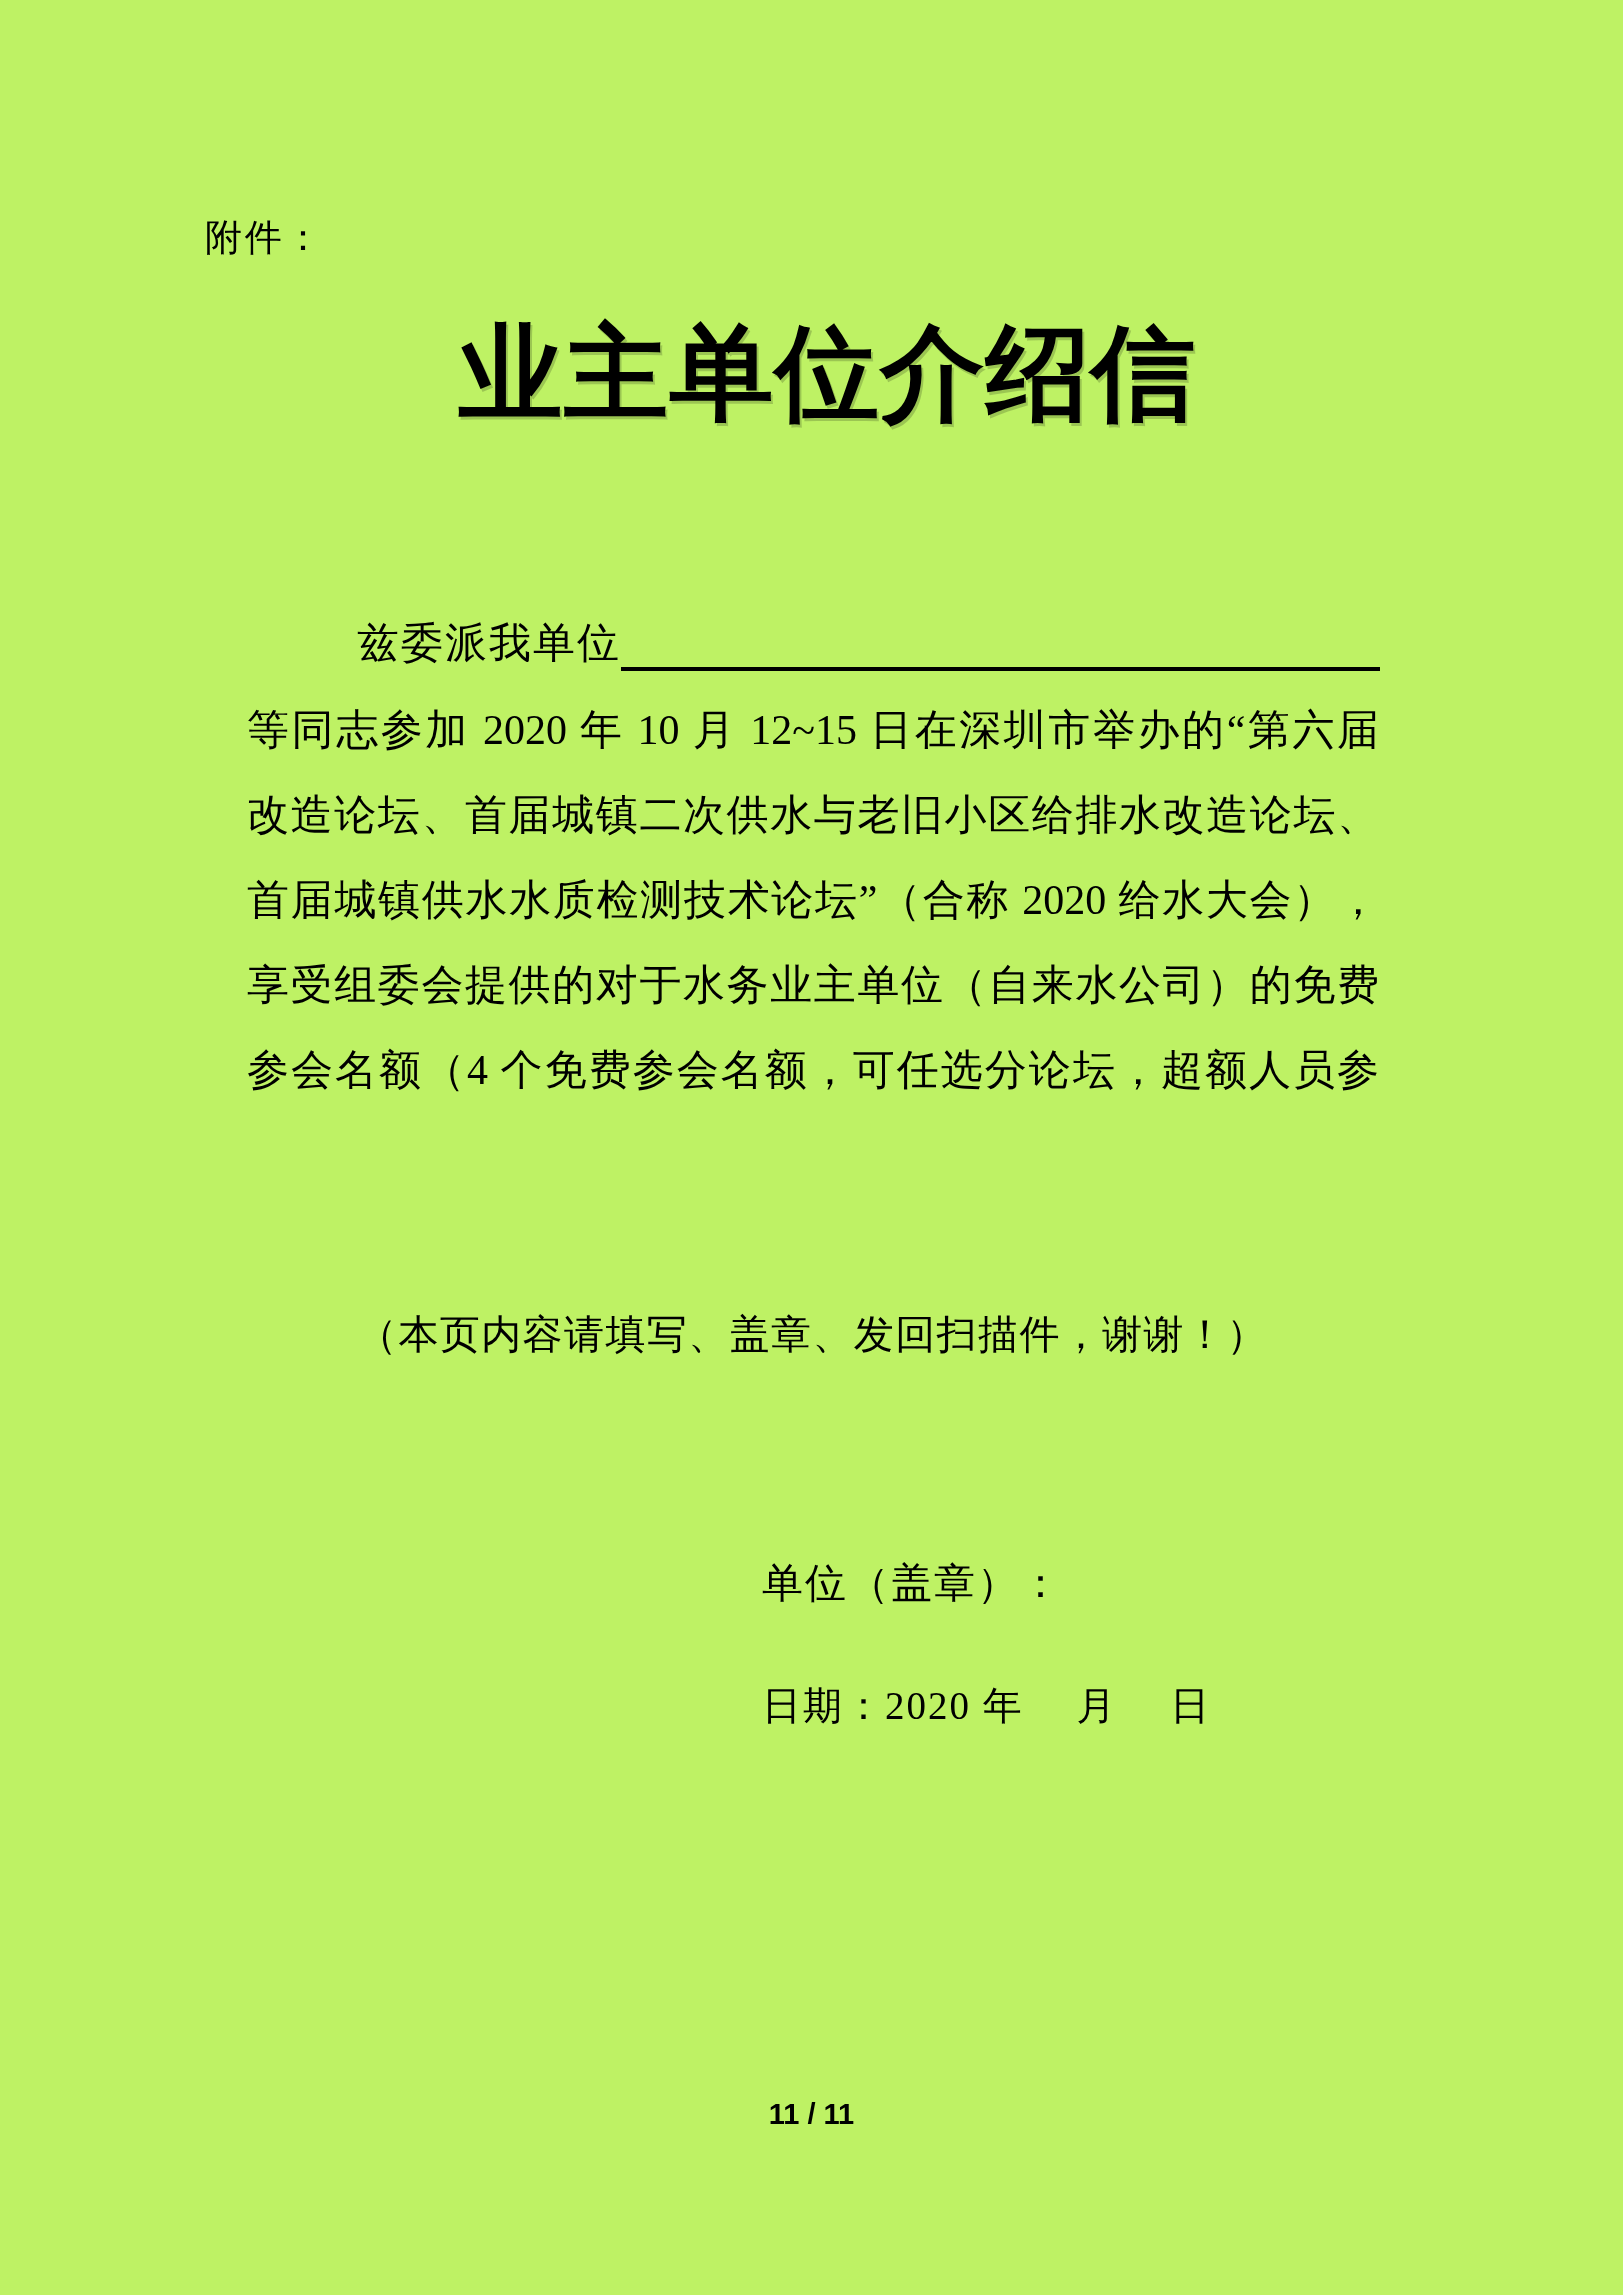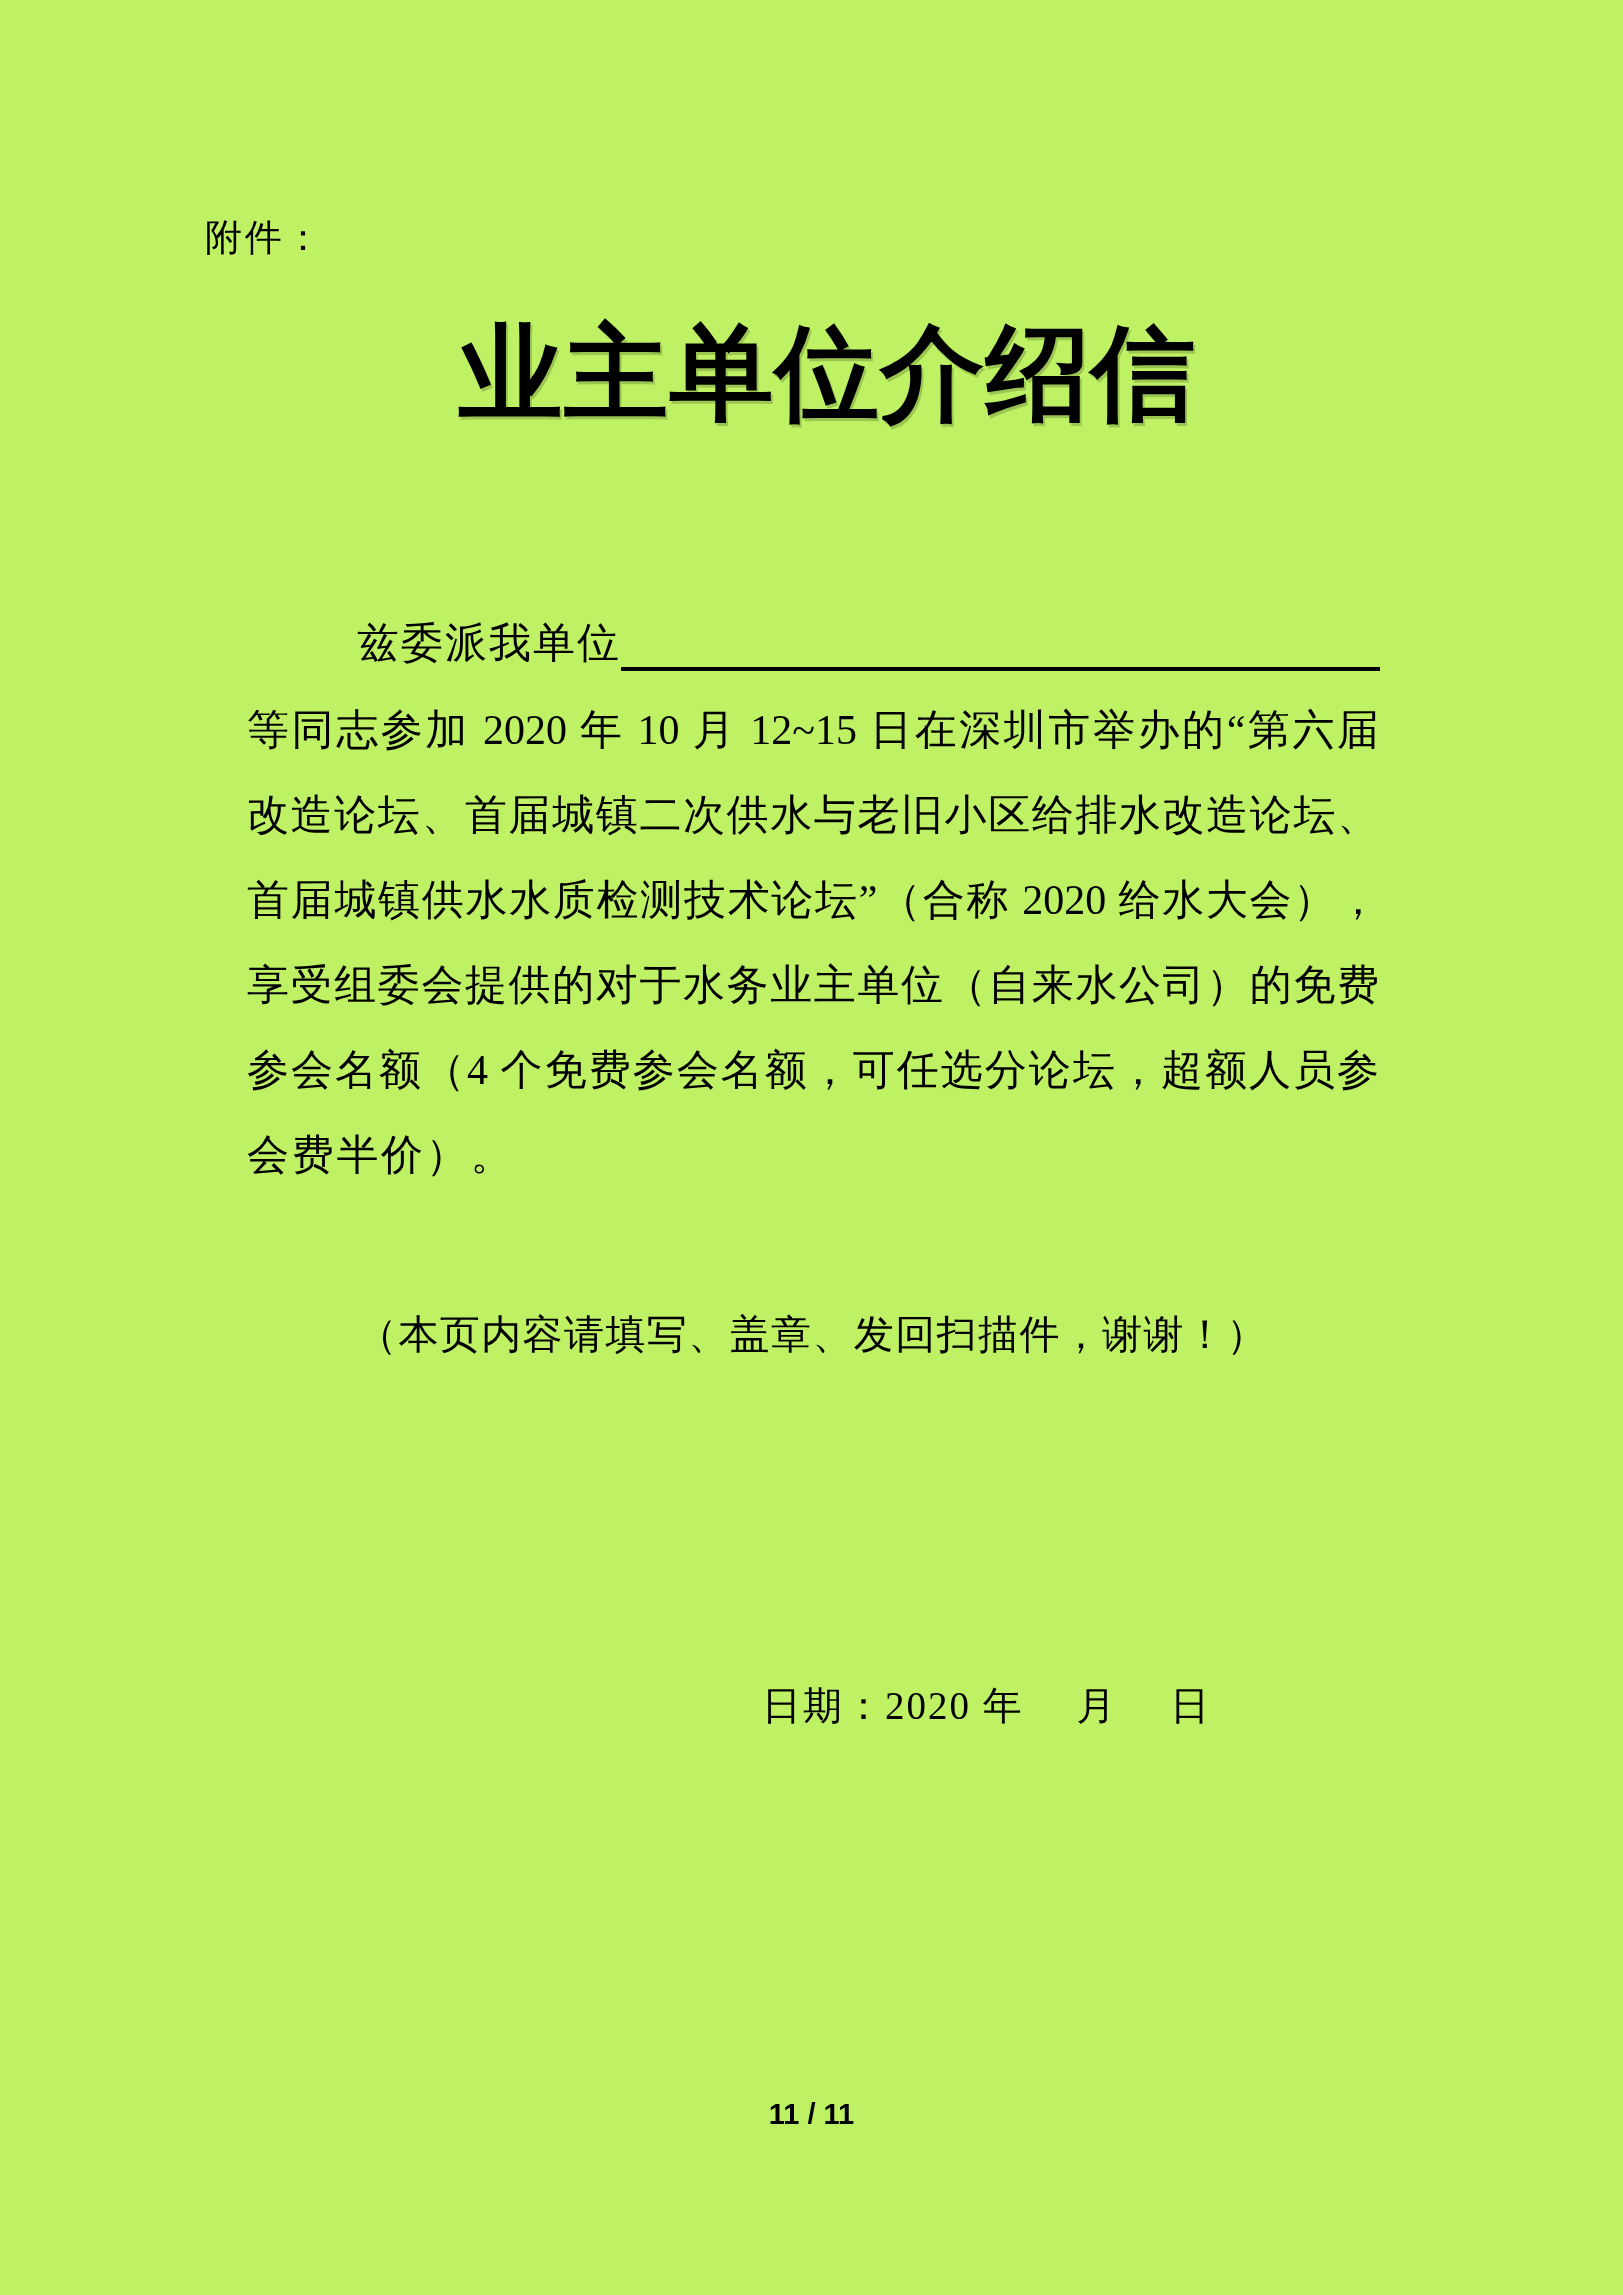--- a/index.html
+++ b/index.html
@@ -142,24 +142,24 @@
     <span class="delegation-text">兹委派我单位</span>
     <span class="blank-line"></span>
   </div>
 
   <div class="body-para">
     <div class="body-line">等同志参加 2020 年 10 月 12~15 日在深圳市举办的“第六届</div>
     <div class="body-line">改造论坛、首届城镇二次供水与老旧小区给排水改造论坛、</div>
     <div class="body-line">首届城镇供水水质检测技术论坛”（合称 2020 给水大会），</div>
     <div class="body-line">享受组委会提供的对于水务业主单位（自来水公司）的免费</div>
     <div class="body-line">参会名额（4 个免费参会名额，可任选分论坛，超额人员参</div>
-    <div class="body-line last">会费半价）。</div>
   </div>
 
   <div class="note-line">（本页内容请填写、盖章、发回扫描件，谢谢！）</div>
 
+  <div class="seal-label">单位（盖章）：</div>
 
   <div class="date-label">日期：2020 年　 月　 日</div>
 
   <div class="page-number">11 / 11</div>
 
 </div>
 
 
 </body></html>

